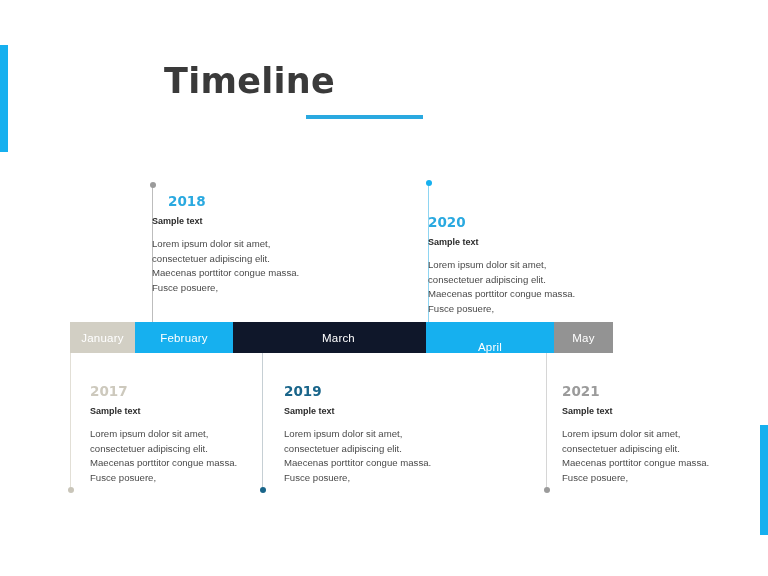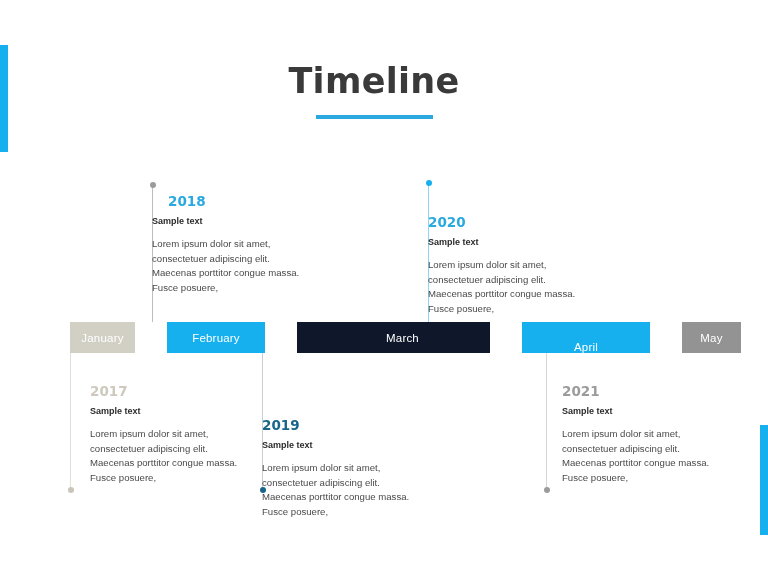--- a/index.html
+++ b/index.html
@@ -39,24 +39,24 @@
     left: 760px;
     top: 425px;
     width: 8px;
     height: 110px;
     background: #16b0ef;
   }
 
   
   .title-block {
     position: absolute;
-    left: 174px;
+    left: 164px;
     top: 60px;
     width: 400px;
-    text-align: center;
+    text-align: left;
   }
   .title-text {
     font-size: 35px;
     font-weight: bold;
     color: #3a3a3a;
     letter-spacing: 0.3px;
     line-height: 42px;
     font-family: "DejaVu Sans", sans-serif;
   }
   .title-rule {
@@ -67,21 +67,20 @@
   }
 
   
   .month-bar {
     position: absolute;
     left: 70px;
     top: 322px;
     height: 31px;
     display: flex;
     align-items: stretch;
-    gap: 32px;
   }
   .month-seg {
     display: flex;
     align-items: center;
     justify-content: center;
     color: #ffffff;
     font-size: 11.5px;
     letter-spacing: 0.2px;
     height: 31px;
     box-sizing: border-box;
@@ -207,21 +206,21 @@
 Fusce posuere,</div>
       </div>
       <div class="entry" style="left: 90px; top: 383px;">
         <div class="entry-year" style="color: rgb(205, 201, 189);">2017</div>
         <div class="entry-sub">Sample text</div>
         <div class="entry-body">Lorem ipsum dolor sit amet,
 consectetuer adipiscing elit.
 Maecenas porttitor congue massa.
 Fusce posuere,</div>
       </div>
-      <div class="entry" style="left: 262px; top: 383px; margin-top: 34px;">
+      <div class="entry" style="left: 284px; top: 383px;">
         <div class="entry-year" style="color: rgb(25, 101, 138);">2019</div>
         <div class="entry-sub">Sample text</div>
         <div class="entry-body">Lorem ipsum dolor sit amet,
 consectetuer adipiscing elit.
 Maecenas porttitor congue massa.
 Fusce posuere,</div>
       </div>
       <div class="entry" style="left: 562px; top: 383px;">
         <div class="entry-year" style="color: rgb(155, 155, 155);">2021</div>
         <div class="entry-sub">Sample text</div>

